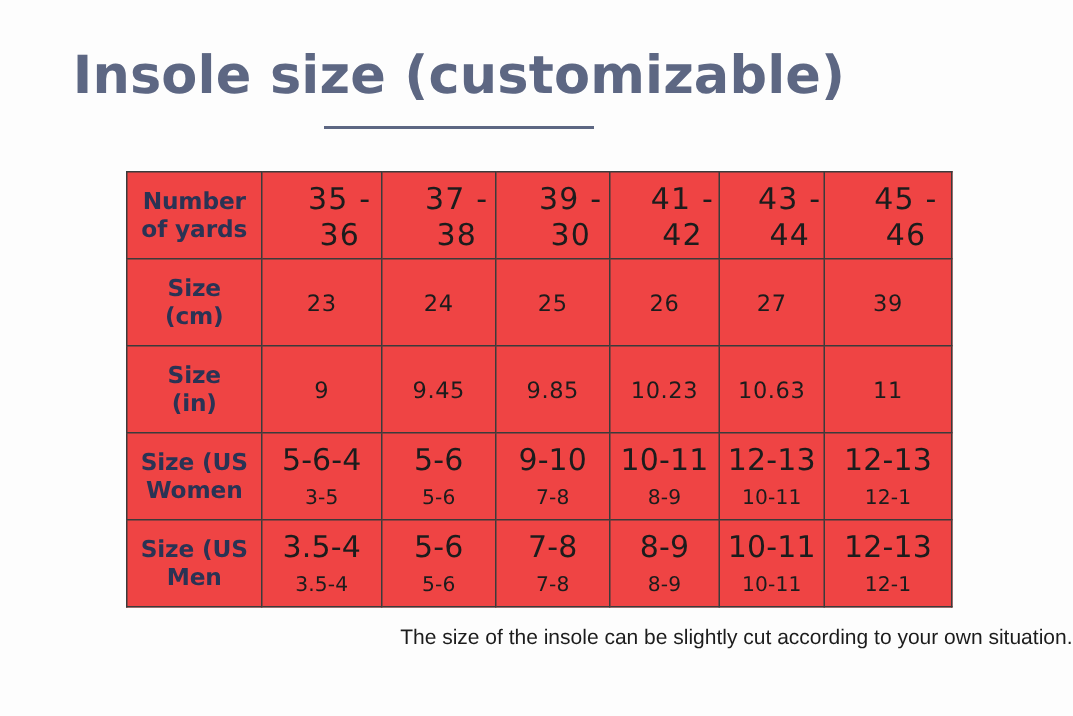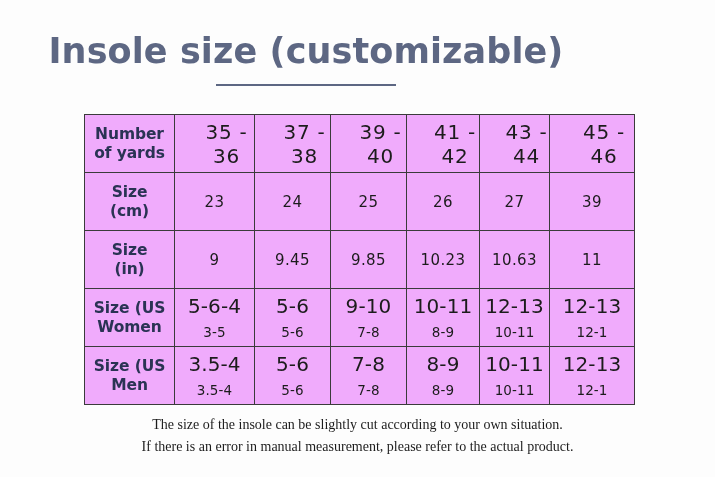--- a/index.html
+++ b/index.html
@@ -43,21 +43,21 @@
   #size-table-wrap {
     position: absolute;
     left: 84px;
     top: 114px;
     width: 550px;
   }
   table#size-table {
     border-collapse: collapse;
     width: 550px;
     table-layout: fixed;
-    background: #f0abfc;
+    background: #ef4444;
   }
   table#size-table td {
     border: 1px solid #3b3b3b;
     text-align: center;
     vertical-align: middle;
     padding: 0;
     height: 57px;
     color: #1c1c1c;
     font-family: "DejaVu Sans", sans-serif;
   }
@@ -106,22 +106,22 @@
     letter-spacing: 0.1px;
   }
   .lbl-line { display: block; }
 
   
   #footnotes {
     position: absolute;
     left: 0;
     top: 414px;
     width: 715px;
-    text-align: center;
-    font-family: Liberation Serif, serif;
+    text-align: right;
+    font-family: Liberation Sans, sans-serif;
     font-size: 14px;
     color: #1c1c1c;
     line-height: 1.55;
   }
   #footnotes div { white-space: nowrap; }
 </style>
 </head>
 <body>
 
 <div id="title-block">
@@ -142,21 +142,21 @@
     </colgroup>
     <tbody>
 
       <tr>
         <td class="rowlabel">
           <span class="lbl-line">Number</span>
           <span class="lbl-line">of yards</span>
         </td>
         <td class="datacell hdr">35 - 36</td>
         <td class="datacell hdr">37 - 38</td>
-        <td class="datacell hdr">39 - 40</td>
+        <td class="datacell hdr">39 - 30</td>
         <td class="datacell hdr">41 - 42</td>
         <td class="datacell hdr">43 - 44</td>
         <td class="datacell hdr">45 - 46</td>
       </tr>
 
       <tr>
         <td class="rowlabel">
           <span class="lbl-line">Size</span>
           <span class="lbl-line">(cm)</span>
         </td>
@@ -265,14 +265,13 @@
           <span class="secondary">12-1</span>
         </div>
           </td>
       </tr>
     </tbody>
   </table>
 </div>
 
 <div id="footnotes">
   <div>The size of the insole can be slightly cut according to your own situation.</div>
-  <div>If there is an error in manual measurement, please refer to the actual product.</div>
 </div>
 
 </body></html>

